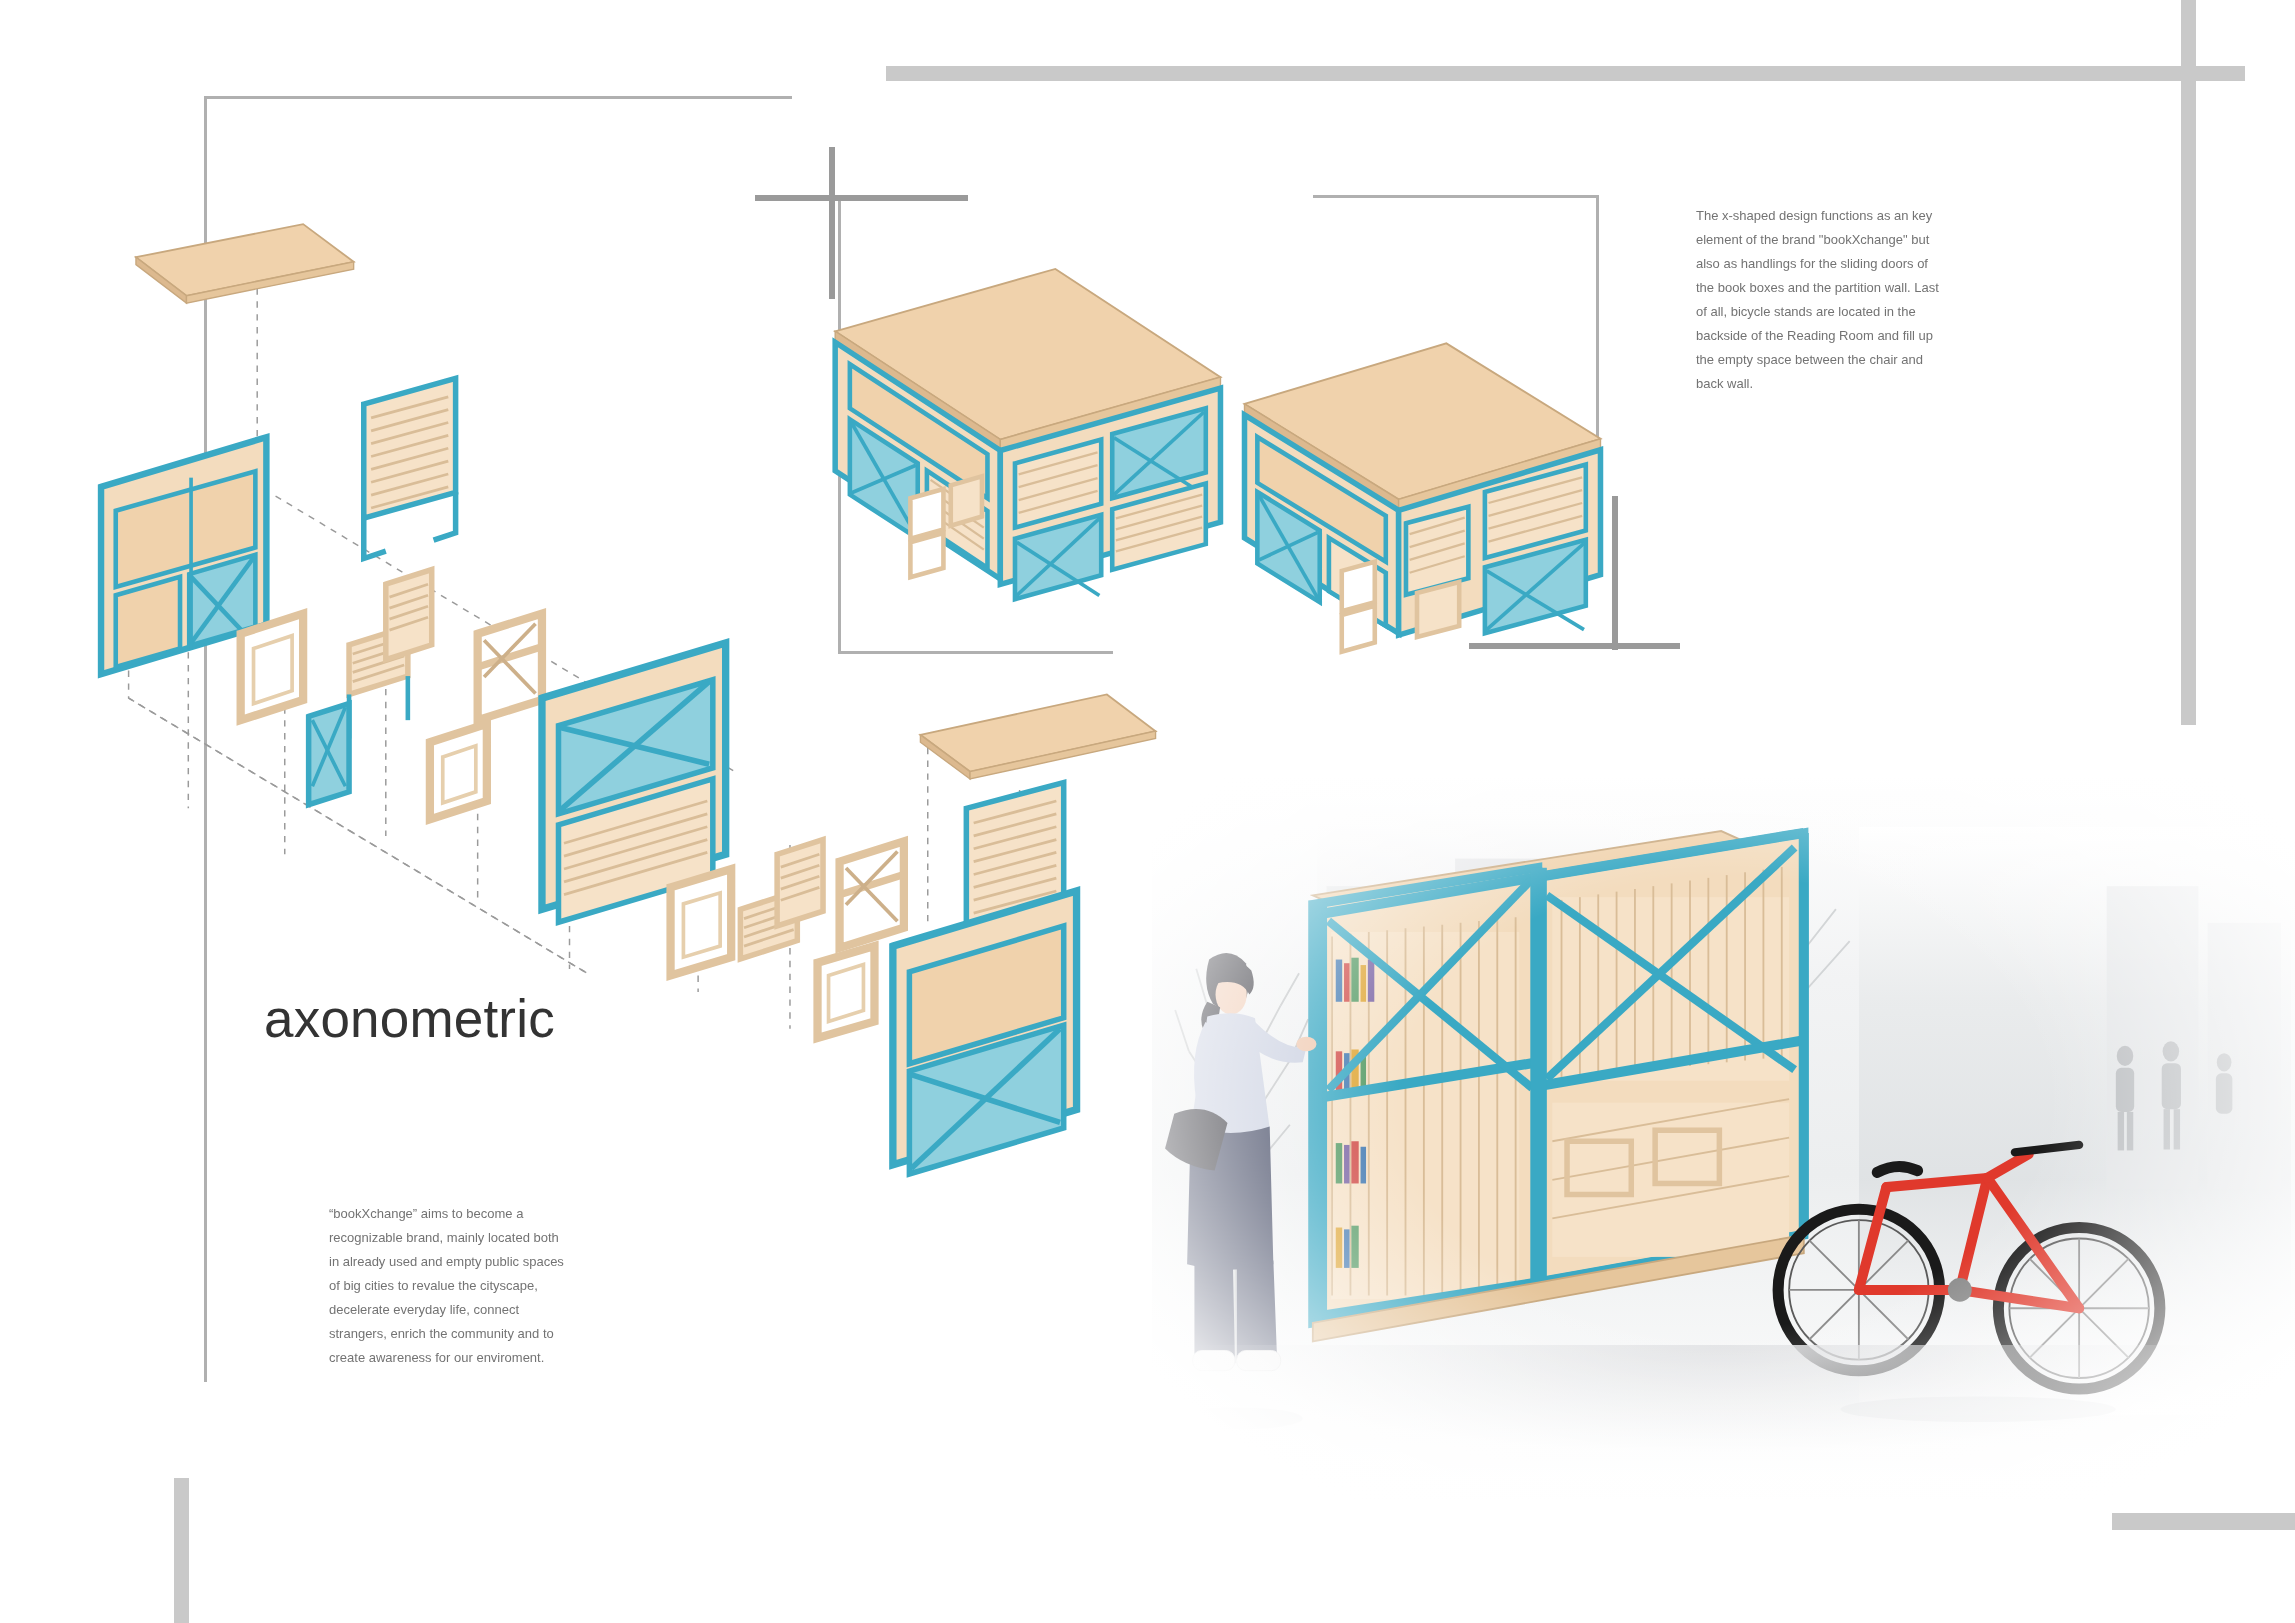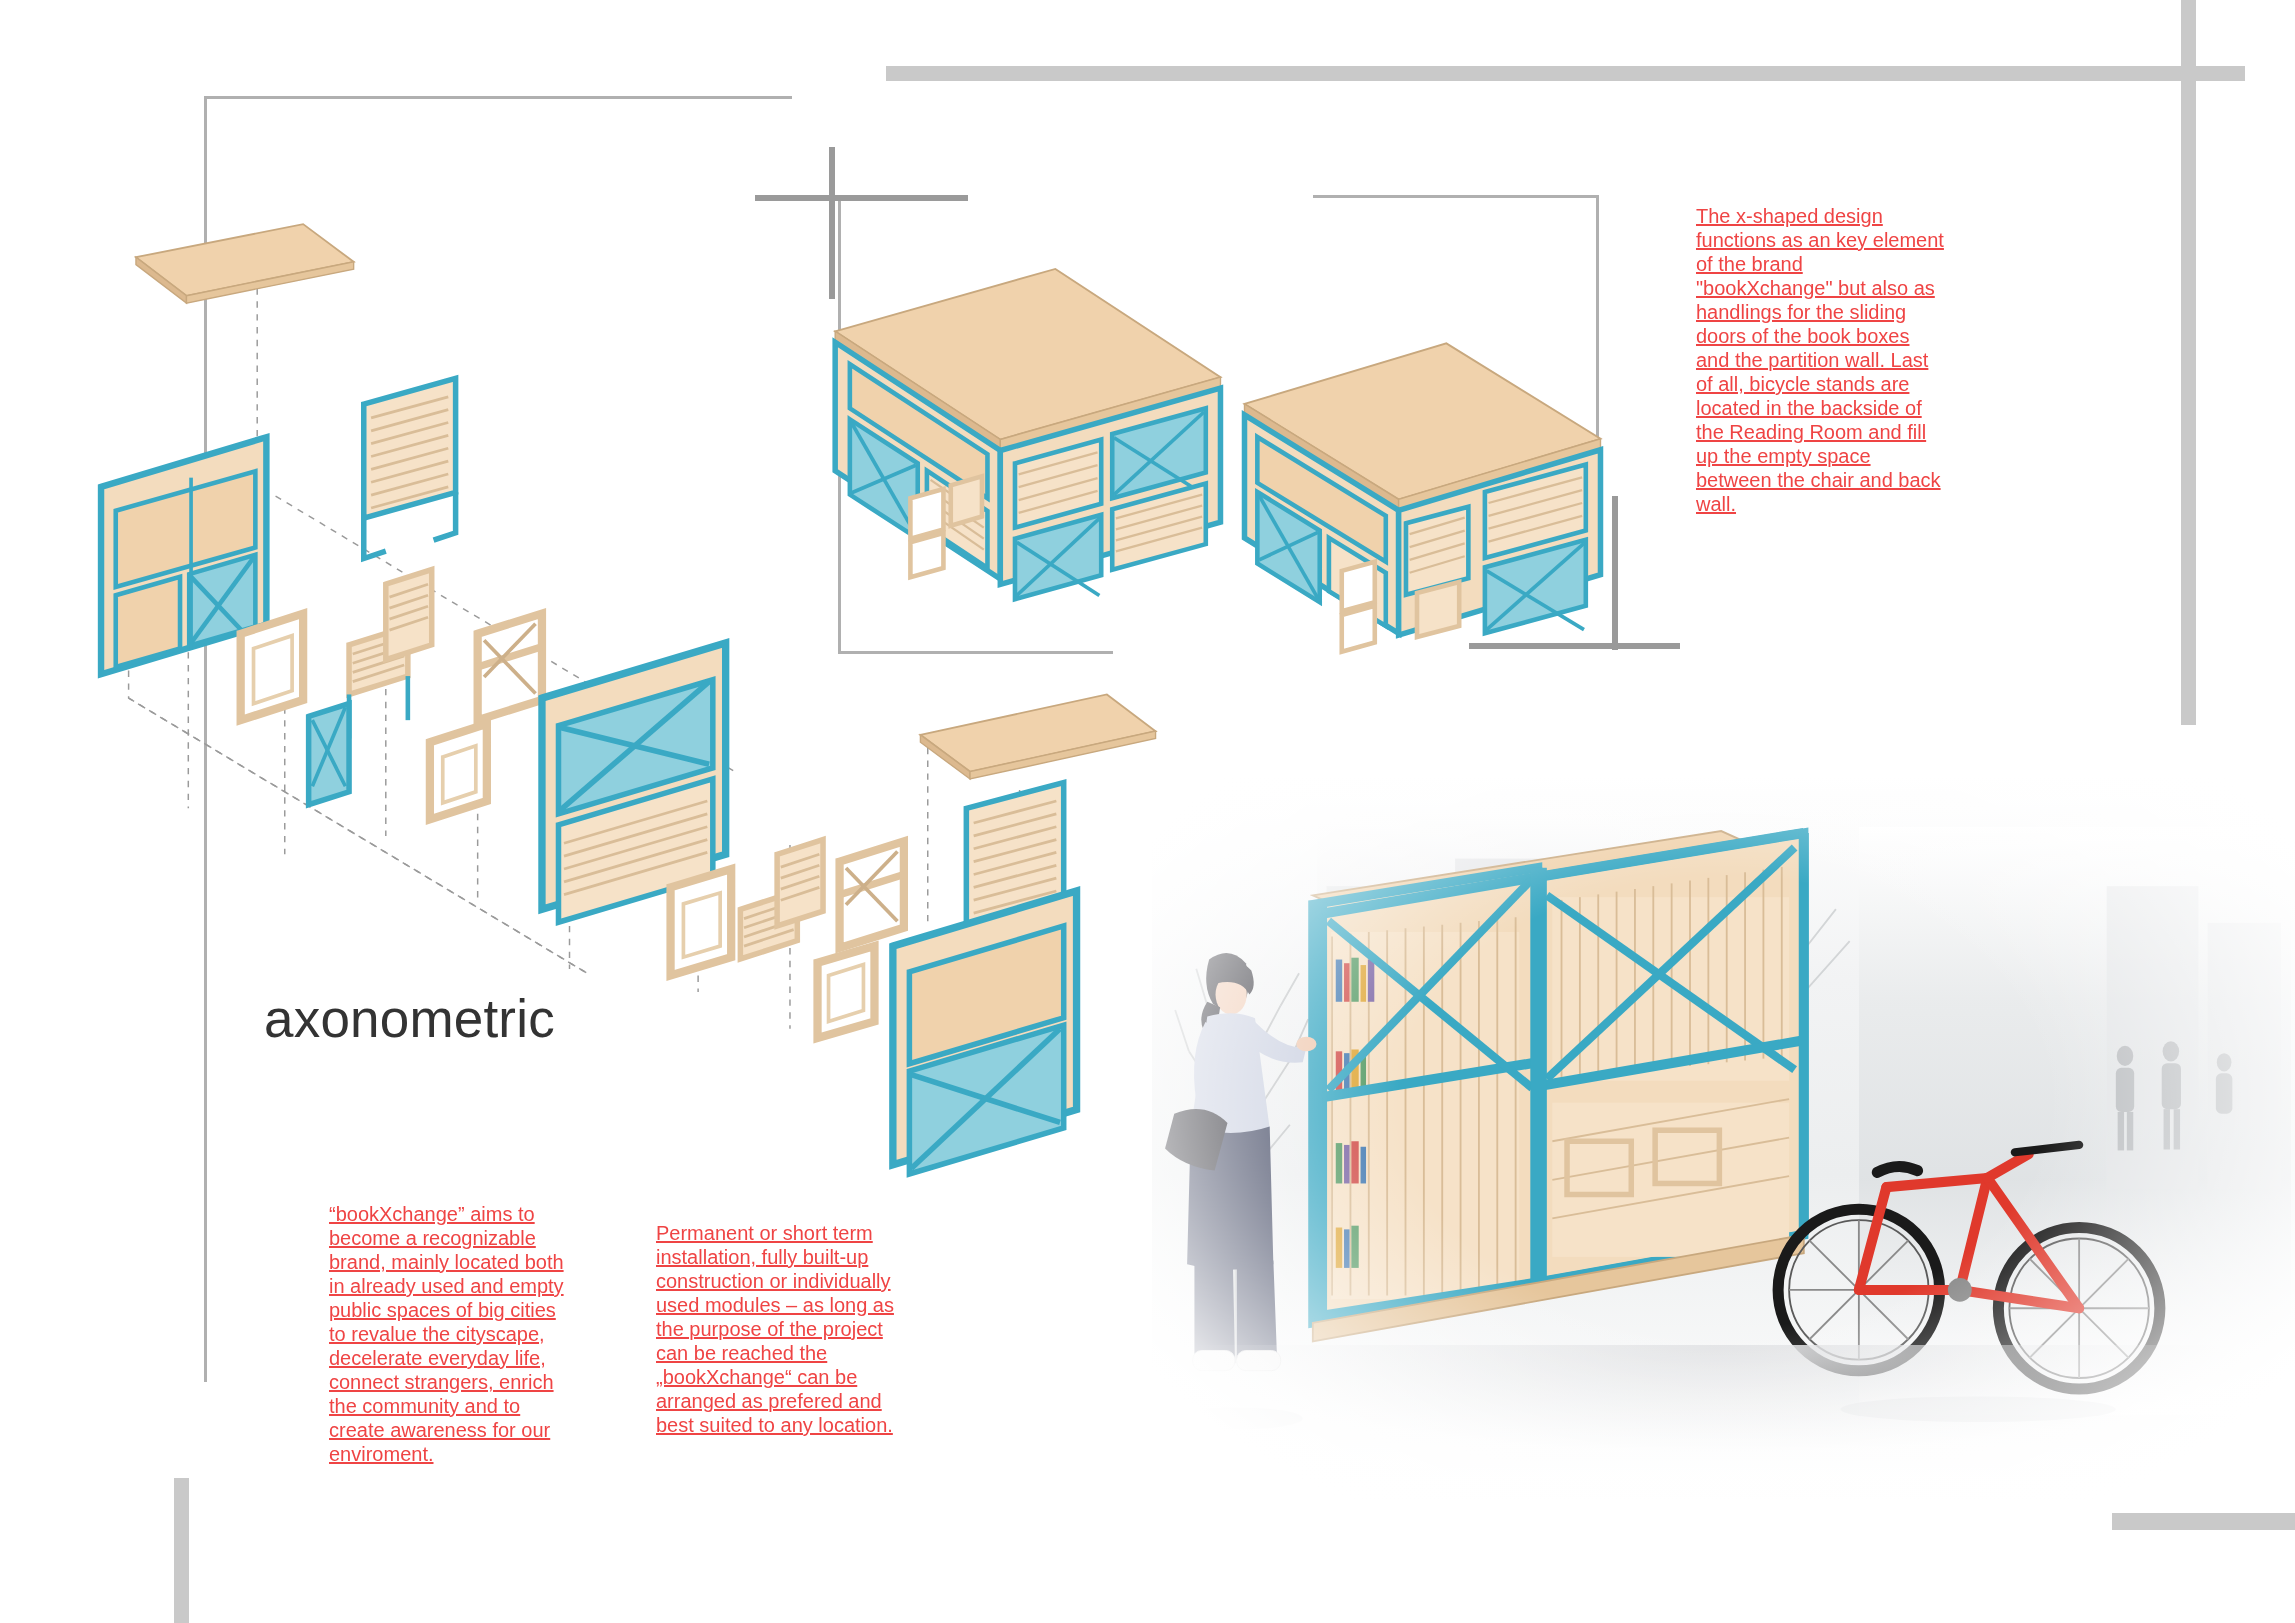--- a/index.html
+++ b/index.html
@@ -6,21 +6,21 @@
   body{width:2296px;height:1624px;position:relative;overflow:hidden;
        font-family:"Liberation Sans", sans-serif;color:#231f20;}
   .board{position:absolute;left:0;top:0;width:2296px;height:1624px;background:#fff;}
 
   
   .grey{position:absolute;background:#c9c9c9;}
   .greyd{position:absolute;background:#9a9a9a;}
   .thin{position:absolute;background:#b0b0b0;}
 
   
-  .txt{position:absolute;font-size:20px;line-height:24px;color:#ef4444;text-decoration:underline;}
+  .txt{position:absolute;font-size:13px;line-height:24px;color:#737373;}
   .txt.narrow{width:255px;}
   .title{position:absolute;font-size:53px;color:#333;letter-spacing:0.2px;margin-left:36px;}
 
   
   .axwrap{position:absolute;left:0;top:0;width:1286px;height:1286px;}
   svg{display:block;overflow:visible;}
 
   
   .photo{position:absolute;left:1152px;top:776px;width:1143px;height:725px;}
   .photo .sky{position:absolute;left:0;top:0;width:100%;height:100%;
@@ -56,21 +56,20 @@
   <div class="greyd" style="left:829px;top:147px;width:6.4px;height:152px;"></div>
   <div class="greyd" style="left:1469px;top:643px;width:211px;height:6.4px;"></div>
   <div class="greyd" style="left:1612px;top:496px;width:6.4px;height:154px;"></div>
 
   <div class="title" style="left:228px;top:988px;">axonometric</div>
 
   <div class="txt narrow" style="left:1696px;top:204px;width:248px;">The x-shaped design functions as an key element of the brand "bookXchange" but also as handlings for the sliding doors of the book boxes and the partition wall. Last of all, bicycle stands are located in the backside of the Reading Room and fill up the empty space between the chair and back wall.</div>
 
   <div class="txt narrow" style="left:329px;top:1202px;width:241px;">“bookXchange” aims to become a recognizable brand, mainly located both in already used and empty public spaces of big cities to revalue the cityscape, decelerate everyday life, connect strangers, enrich the community and to create awareness for our enviroment.</div>
 
-  <div class="txt narrow" style="left:656px;top:1221px;width:241px;">Permanent or short term installation, fully built-up construction or individually used modules – as long as the purpose of the project can be reached the „bookXchange“ can be arranged as prefered and best suited to any location.</div>
 
   <div class="axwrap">
   <svg width="1286" height="1286" viewBox="0 0 1400 1400" xmlns="http://www.w3.org/2000/svg">
     <defs>
       <g id="xbrace">
         <line x1="0" y1="0" x2="1" y2="1" stroke="#1f8fab" stroke-width="3"></line>
       </g>
     </defs>
 
     <g stroke="#9a9a9a" stroke-width="1.6" stroke-dasharray="7 7" fill="none">

